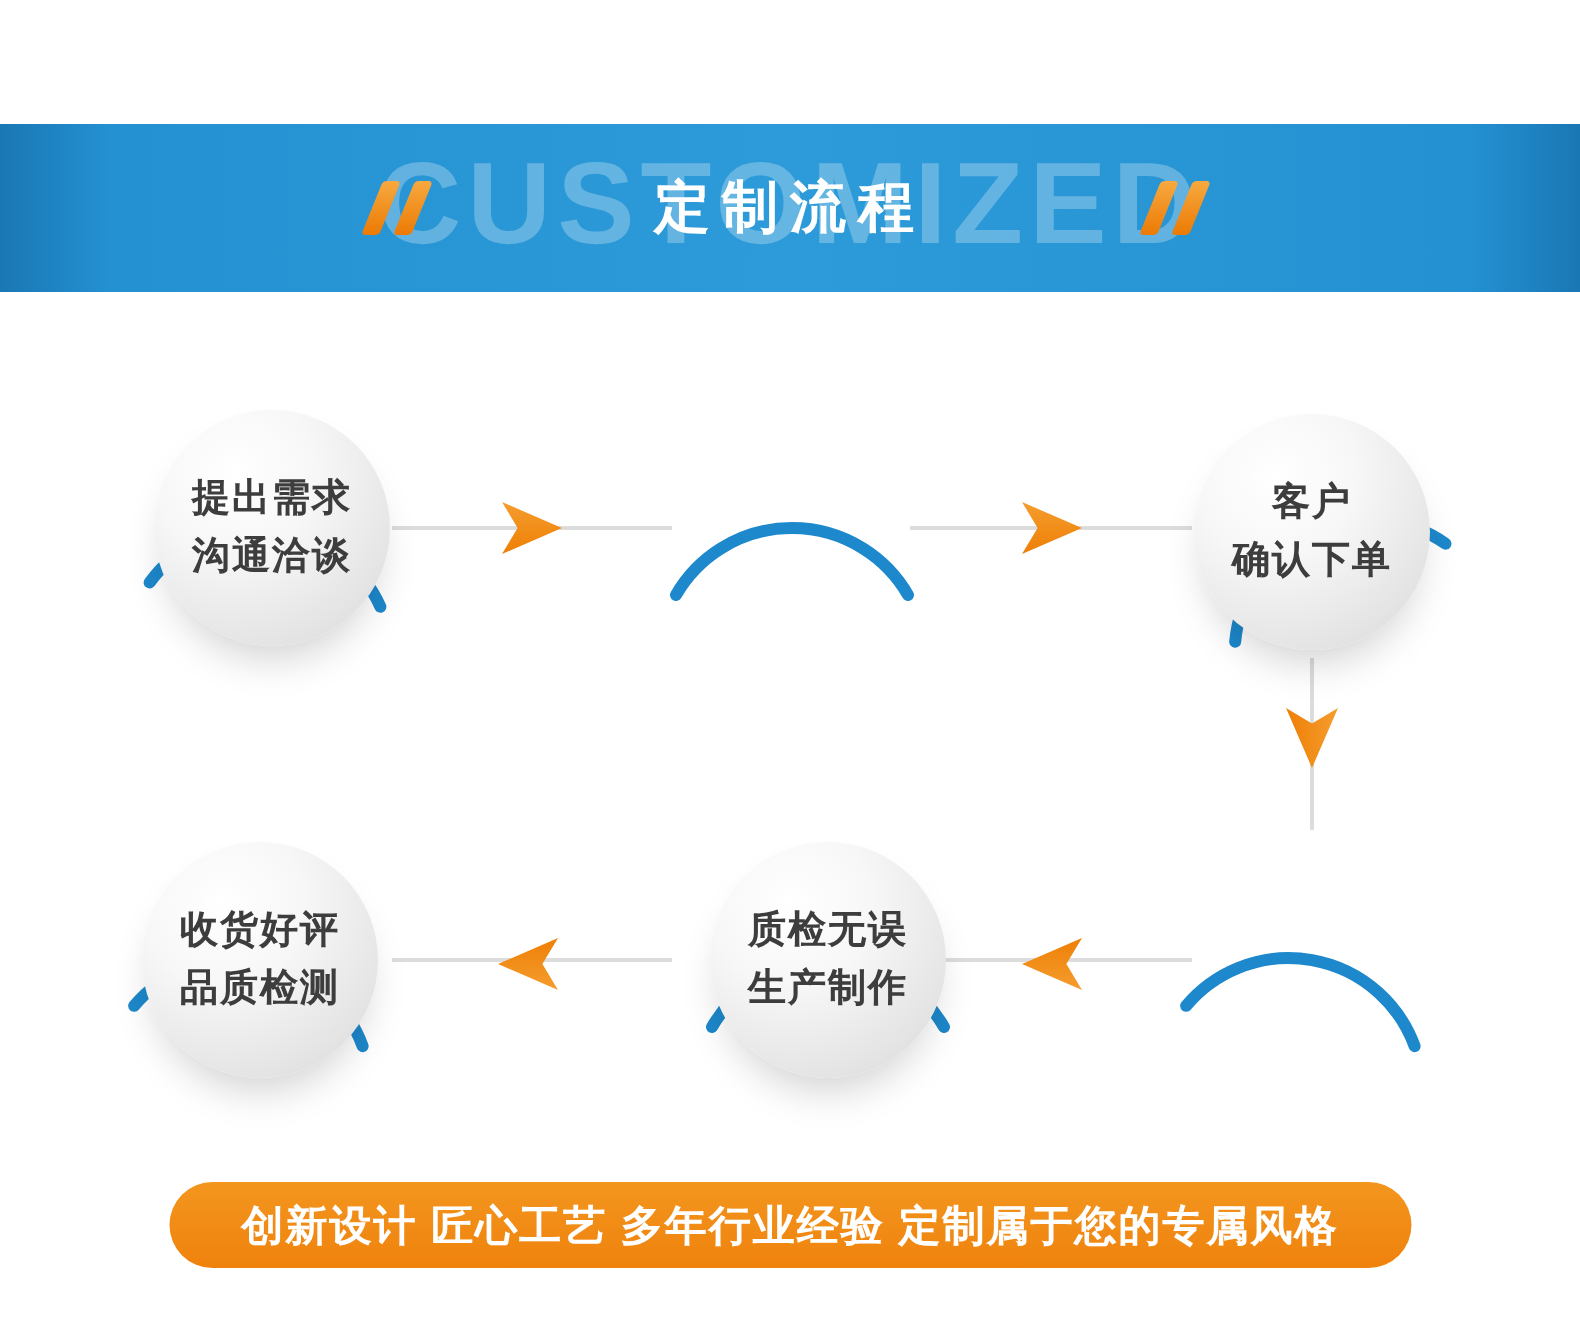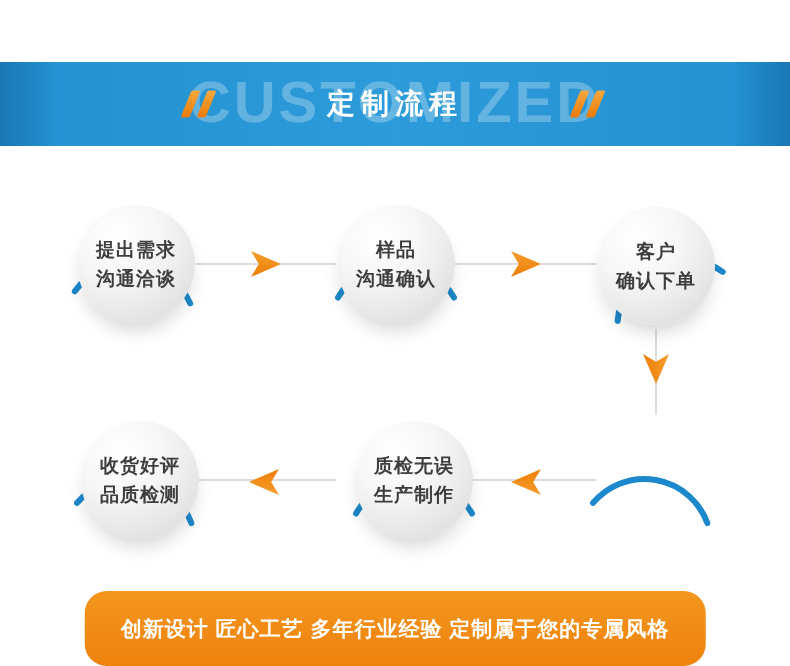--- a/index.html
+++ b/index.html
@@ -34,21 +34,21 @@
   .circle .line{font-size:19px;font-weight:600;color:#3d3d3d;letter-spacing:1px;line-height:26px;}
 
   .arrow{position:absolute;width:30px;height:26px;
     background:linear-gradient(180deg,#f59d2e,#ee7f06);
     clip-path:polygon(0% 0%,100% 50%,0% 100%,26% 50%);}
   .arrow.down{transform:rotate(90deg);}
   .arrow.leftward{transform:rotate(180deg);}
 
   
   .footer-pill{position:absolute;left:50%;top:591px;transform:translateX(-50%);
-    height:43px;padding:16px 36px;border-radius:22px;white-space:nowrap;
+    height:43px;padding:0 36px;border-radius:22px;white-space:nowrap;
     background:linear-gradient(180deg,#f3961e,#ef820d);
     display:flex;align-items:center;justify-content:center;
     color:#ffffff;font-size:21px;font-weight:bold;letter-spacing:1px;}
 </style>
 </head>
 <body>
 
 <div class="page">
 
   <div class="ribbon">
@@ -79,24 +79,20 @@
       <div class="line">沟通洽谈</div>
     </div>
   </div>
 
   <div class="arrow" style="left:251px;top:251px;"></div>
 
   <div class="node" style="left:331px;top:199px;--rot:0deg;">
     <svg class="arc" viewBox="0 0 146 146">
       <path d="M 15 106.5 A 67 67 0 0 1 131 106.5" fill="none" stroke="#1d88cb" stroke-width="6" stroke-linecap="round"></path>
     </svg>
-    <div class="circle">
-      <div class="line">样品</div>
-      <div class="line">沟通确认</div>
-    </div>
   </div>
 
   <div class="arrow" style="left:511px;top:251px;"></div>
 
   <div class="node" style="left:591px;top:201px;--rot:-25deg;">
     <svg class="arc" viewBox="0 0 146 146">
       <path d="M 15 106.5 A 67 67 0 0 1 131 106.5" fill="none" stroke="#1d88cb" stroke-width="6" stroke-linecap="round"></path>
     </svg>
     <div class="circle">
       <div class="line">客户</div>
@@ -119,21 +115,21 @@
       <path d="M 15 106.5 A 67 67 0 0 1 131 106.5" fill="none" stroke="#1d88cb" stroke-width="6" stroke-linecap="round"></path>
     </svg>
     <div class="circle">
       <div class="line">质检无误</div>
       <div class="line">生产制作</div>
     </div>
   </div>
 
   <div class="arrow leftward" style="left:249px;top:469px;"></div>
 
-  <div class="node" style="left:75px;top:415px;--rot:10deg;">
+  <div class="node" style="left:65px;top:415px;--rot:10deg;">
     <svg class="arc" viewBox="0 0 146 146">
       <path d="M 15 106.5 A 67 67 0 0 1 131 106.5" fill="none" stroke="#1d88cb" stroke-width="6" stroke-linecap="round"></path>
     </svg>
     <div class="circle">
       <div class="line">收货好评</div>
       <div class="line">品质检测</div>
     </div>
   </div>
 
   <div class="footer-pill">创新设计 匠心工艺 多年行业经验 定制属于您的专属风格</div>

